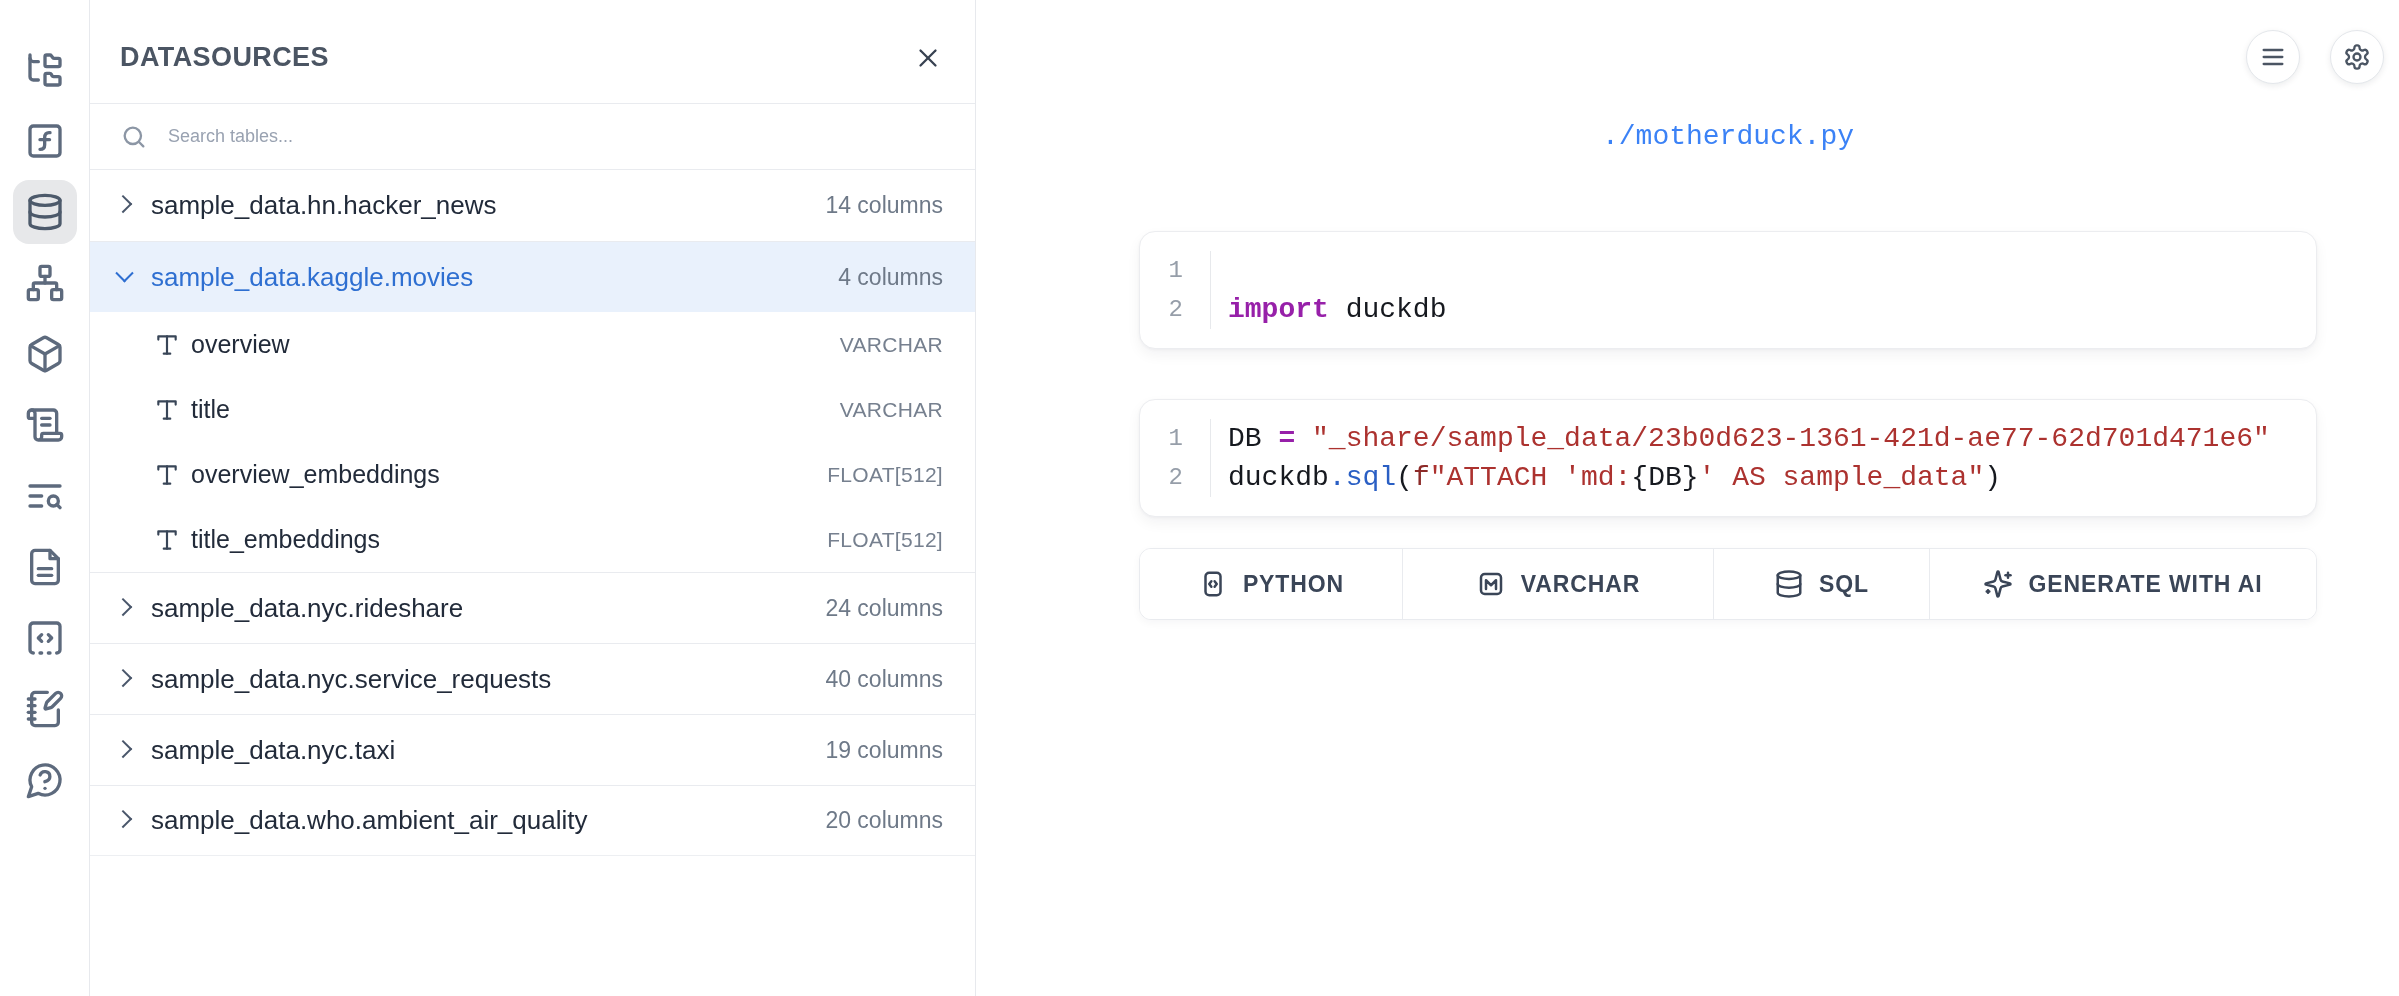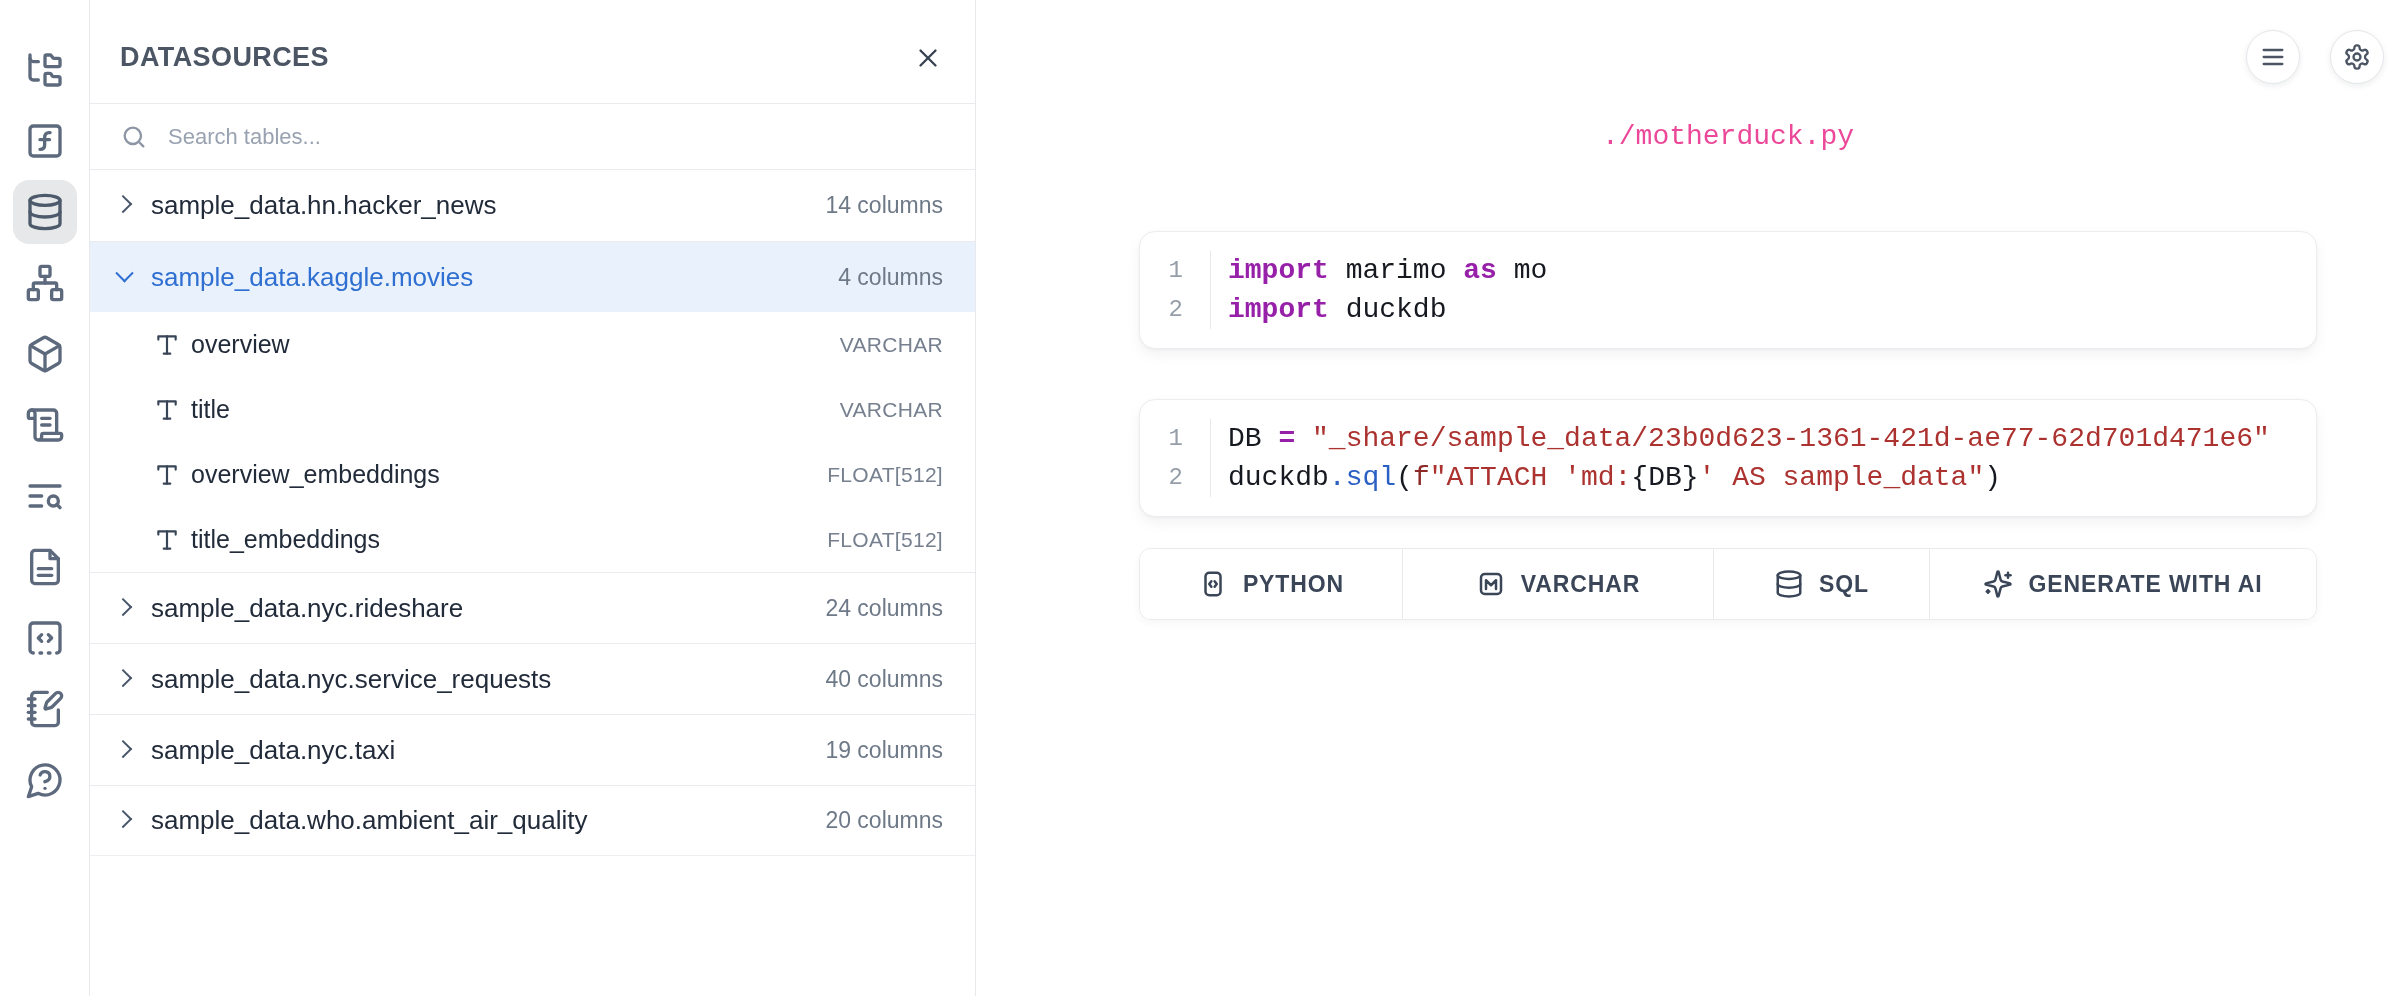--- a/index.html
+++ b/index.html
@@ -41,21 +41,21 @@
   .close-btn { background:none; border:none; padding:0; color:#374151; cursor:pointer; display:flex; }
   .close-btn svg { width:30px; height:30px; stroke-width:1.8; }
 
   .search-row {
     height:66px; flex:none; display:flex; align-items:center; gap:18px;
     padding:0 30px; border-bottom:1px solid #e9ebef; color:#8c96a5;
   }
   .search-row svg { width:28px; height:28px; flex:none; }
   .search-input {
     flex:1; border:none; outline:none; background:transparent;
-    font-family:inherit; font-size:22px; color:#ec4899;
+    font-family:inherit; font-size:18px; color:#ec4899;
   }
   .search-input::placeholder { color:#99a2b1; }
 
   .tables { flex:1; overflow:hidden; }
   .trow {
     height:71px; display:flex; align-items:center; gap:16px;
     padding:0 32px 0 22px; border-top:1px solid #e9ebef; cursor:pointer; background:#fff;
   }
   .trow.first { border-top:none; }
   .trow.last { border-bottom:1px solid #edeff2; }
@@ -86,21 +86,21 @@
     border:1px solid #e4e7eb; box-shadow:0 2px 6px rgba(15,23,42,.08);
     display:flex; align-items:center; justify-content:center;
     color:#4b5563; cursor:pointer; padding:0;
   }
   .circle-btn svg { width:28px; height:28px; }
 
   .nbwrap { position:absolute; left:163px; top:0; width:1178px; }
   .nbtitle {
     margin-top:121px; text-align:center;
     font-family:"Liberation Mono","DejaVu Sans Mono",monospace;
-    font-size:28px; color:#ec4899; white-space:pre;
+    font-size:28px; color:#3b82f6; white-space:pre;
   }
   .cell {
     margin-top:79px; background:#fff; border:1px solid #ecedf0; border-radius:16px;
     box-shadow:0 6px 14px rgba(15,23,42,.05),0 1px 3px rgba(15,23,42,.04);
     padding:19px 20px 19px 0;
   }
   .cell.second { margin-top:50px; }
   .code-line {
     display:flex; white-space:pre;
     font-family:"Liberation Mono","DejaVu Sans Mono",monospace;
@@ -338,21 +338,20 @@
           </svg>
       </button>
     </div>
 
     <div class="nbwrap">
       <div class="nbtitle">./motherduck.py</div>
 
       <section class="cell">
         <div class="code-line">
           <span class="gutter">1</span>
-          <span class="code-text"><span class="tk-kw">import</span><span class="tk-df"> marimo </span><span class="tk-kw">as</span><span class="tk-df"> mo</span></span>
         </div>
         <div class="code-line">
           <span class="gutter">2</span>
           <span class="code-text"><span class="tk-kw">import</span><span class="tk-df"> duckdb</span></span>
         </div>
       </section>
 
       <section class="cell second">
         <div class="code-line">
           <span class="gutter">1</span>

